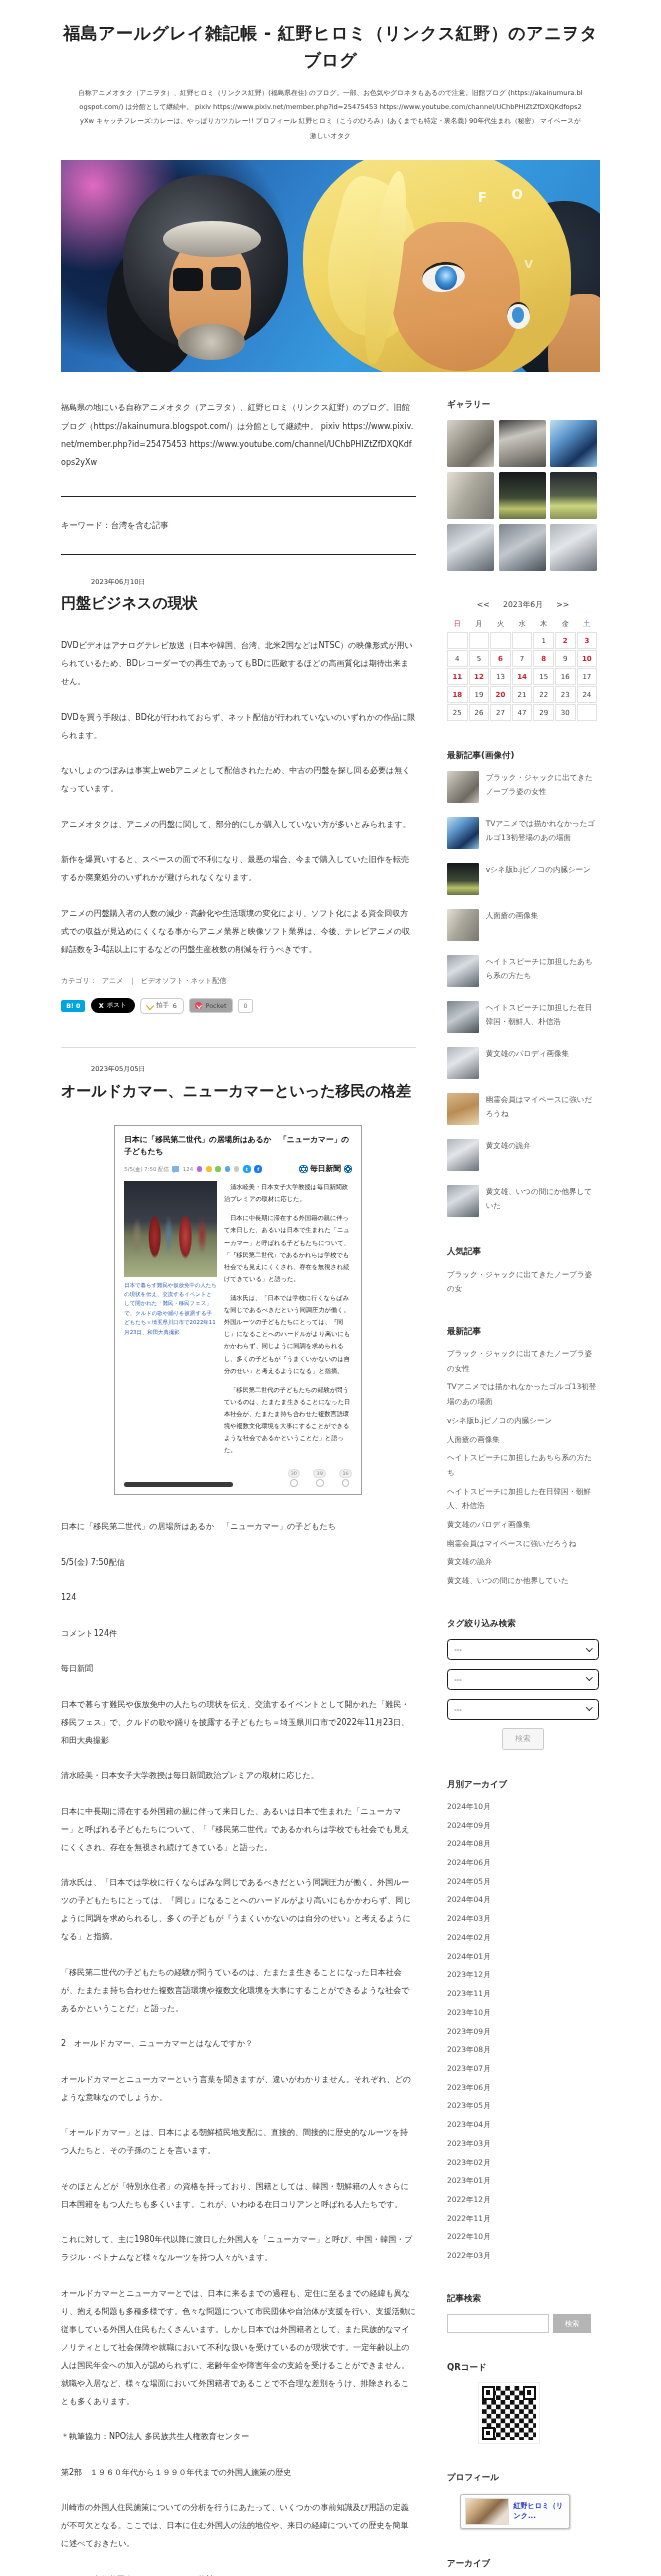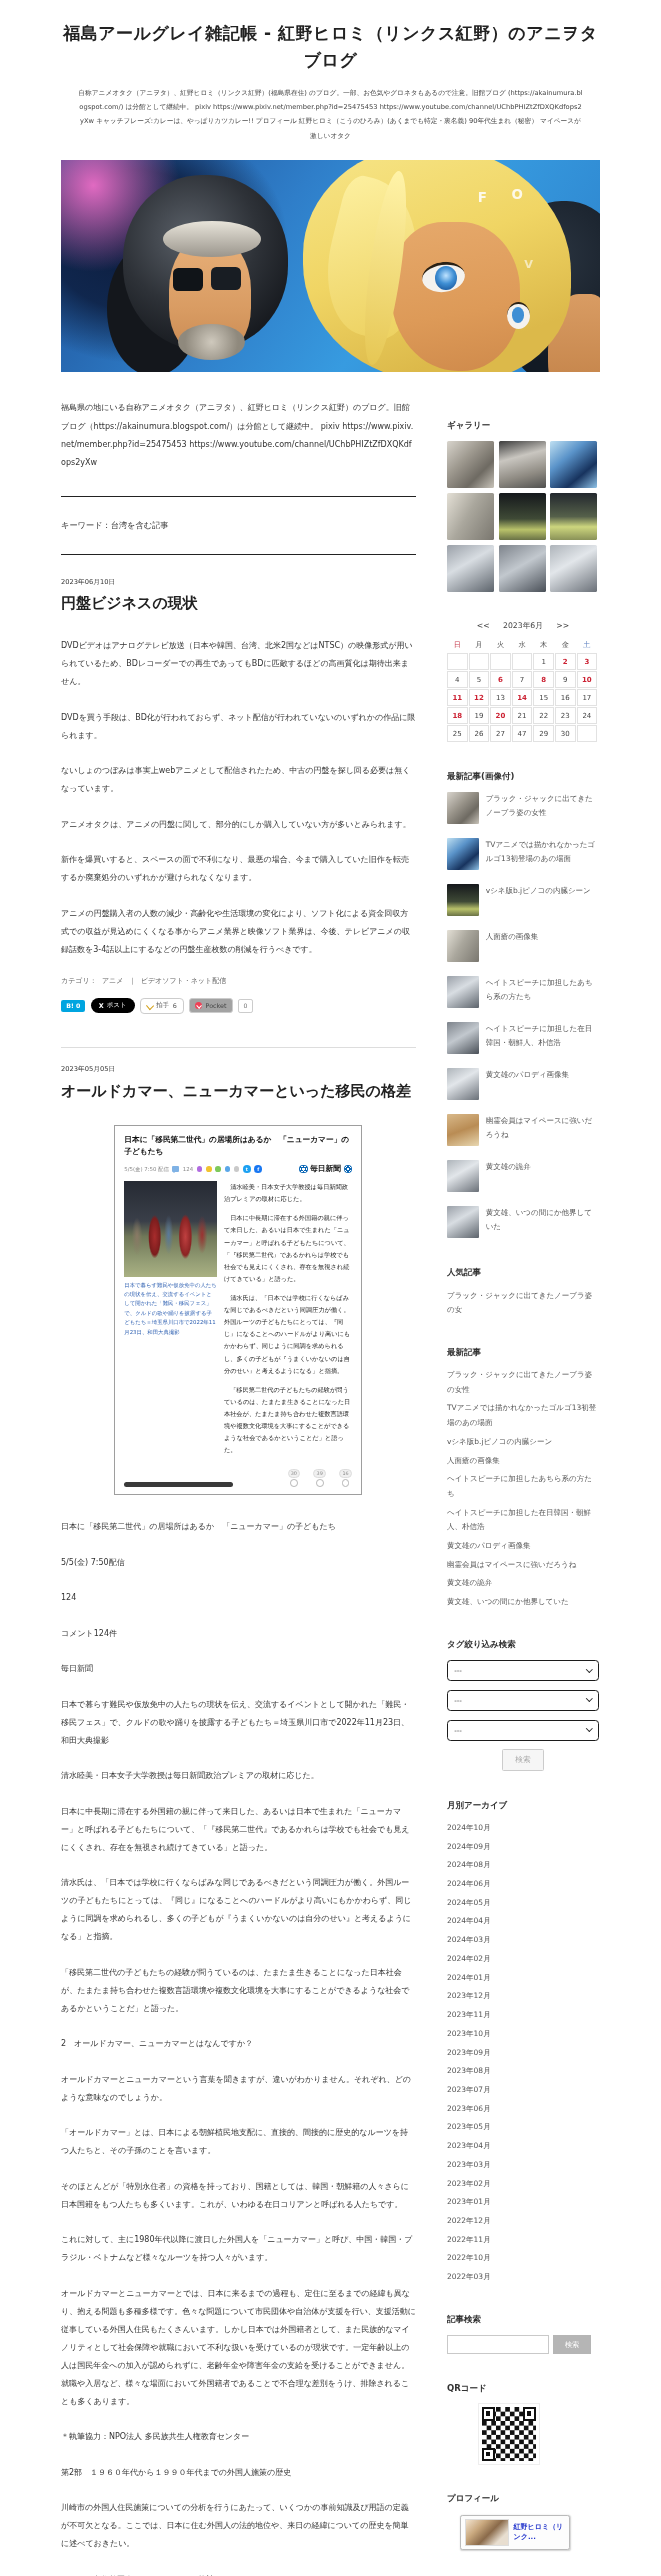--- a/index.html
+++ b/index.html
@@ -53,21 +53,21 @@
 
   
   .cols { display:flex; margin-top:27px; }
   .main { width:355px; flex:none; }
   .sidebar { width:152px; flex:none; margin-left:31px; }
 
   
   .desc-block { font-size:8px; line-height:2.3; color:#333; word-break:break-all; }
   hr.heavy { border:none; border-top:0.8px solid #222; margin:23px 0; }
   .keyword { font-size:8.2px; color:#333; }
-  .post-date { font-size:6.7px; color:#333; }
+  .post-date { font-size:6.7px; color:#333;margin-left:30px; }
   .post-title { font-size:15px; font-weight:bold; color:#222; margin:5.2px 0 23px; line-height:1.5; }
   .post-body p, .transcript p { font-size:8px; line-height:2.25; margin-bottom:17.5px; color:#333; }
   .post-meta { font-size:7px; color:#666; margin:7.2px 0 11.3px; }
   .post-meta a { color:#666; text-decoration:none; margin:0 3px; }
   .share-row { display:flex; align-items:center; gap:5.2px; margin-bottom:5.2px; }
   .btn-hatena { background:#00a5e0; color:#fff; font-weight:bold; font-size:6.2px; padding:2.6px 5.2px; border-radius:2.1px; cursor:pointer; }
   .btn-x { background:#000; color:#fff; border-radius:515px; font-size:6.4px; padding:3.1px 8.2px; cursor:pointer; display:flex; align-items:center; gap:3.1px; }
   .x-glyph { font-weight:bold; font-style:normal; }
   .btn-clap { border:0.5px solid #ccc; border-radius:4.1px; padding:2.6px 6.2px; font-size:6.4px; color:#555; background:#fff; display:flex; align-items:center; gap:3.6px; cursor:pointer;justify-content:center; }
   .clap-icon { width:5.7px; height:5.7px; border-left:1.3px solid #d4a017; border-bottom:1.3px solid #d4a017; transform:rotate(-45deg) skew(-6deg); }
@@ -105,21 +105,21 @@
   .news-text p { margin-bottom:7.2px; }
   .news-foot { display:flex; align-items:flex-end; margin-top:5.2px; }
   .scroll-bar { width:109px; height:4.6px; background:#3a3a3a; border-radius:2.6px; }
   .reacts { margin-left:auto; display:flex; gap:13.4px; }
   .react { display:flex; flex-direction:column; align-items:center; gap:1.5px; }
   .react-badge { min-width:11.3px; text-align:center; background:#f0f0f0; border:0.5px solid #ddd; border-radius:4.6px; font-size:4.9px; color:#888; padding:0.5px 2.1px; }
   .react-icon { width:7.7px; height:7.7px; border:1px solid #b5b5b5; border-radius:50%; }
 
   
   .sb-section { margin-bottom:29px; }
-  .sb-heading { font-size:8.5px; font-weight:bold; color:#333; margin-bottom:9.3px;margin-top:21px; }
+  .sb-heading { font-size:8.5px; font-weight:bold; color:#333; margin-bottom:9.3px; }
   .gallery-grid { display:grid; grid-template-columns:repeat(3,47px); gap:4.6px; }
   .thumb { width:47px; height:47px; border-radius:1.5px; display:block; }
   .t1 { background:linear-gradient(135deg,#d8d4cc 0%,#9b968c 40%,#6e6a62 70%,#c9c4ba 100%); }
   .t2 { background:linear-gradient(165deg,#3c3c3c 0%,#c9c6c0 35%,#8e8a82 70%,#50504e 100%); }
   .t3 { background:linear-gradient(140deg,#bfe0f2 0%,#5a93c9 35%,#17335e 70%,#8fc3e8 100%); }
   .t4 { background:linear-gradient(120deg,#e4e0d6 0%,#aaa79d 45%,#7a776f 100%); }
   .t5 { background:linear-gradient(180deg,#15181c 0%,#3f4a36 55%,#b9c26a 78%,#6a7246 100%); }
   .t6 { background:linear-gradient(180deg,#23282e 0%,#55604a 50%,#cdd67e 72%,#8a9258 100%); }
   .t7 { background:linear-gradient(150deg,#9aa0a8 0%,#d8dde2 40%,#5c636b 100%); }
   .t8 { background:linear-gradient(150deg,#7d838b 0%,#c2c8ce 45%,#494f57 100%); }

